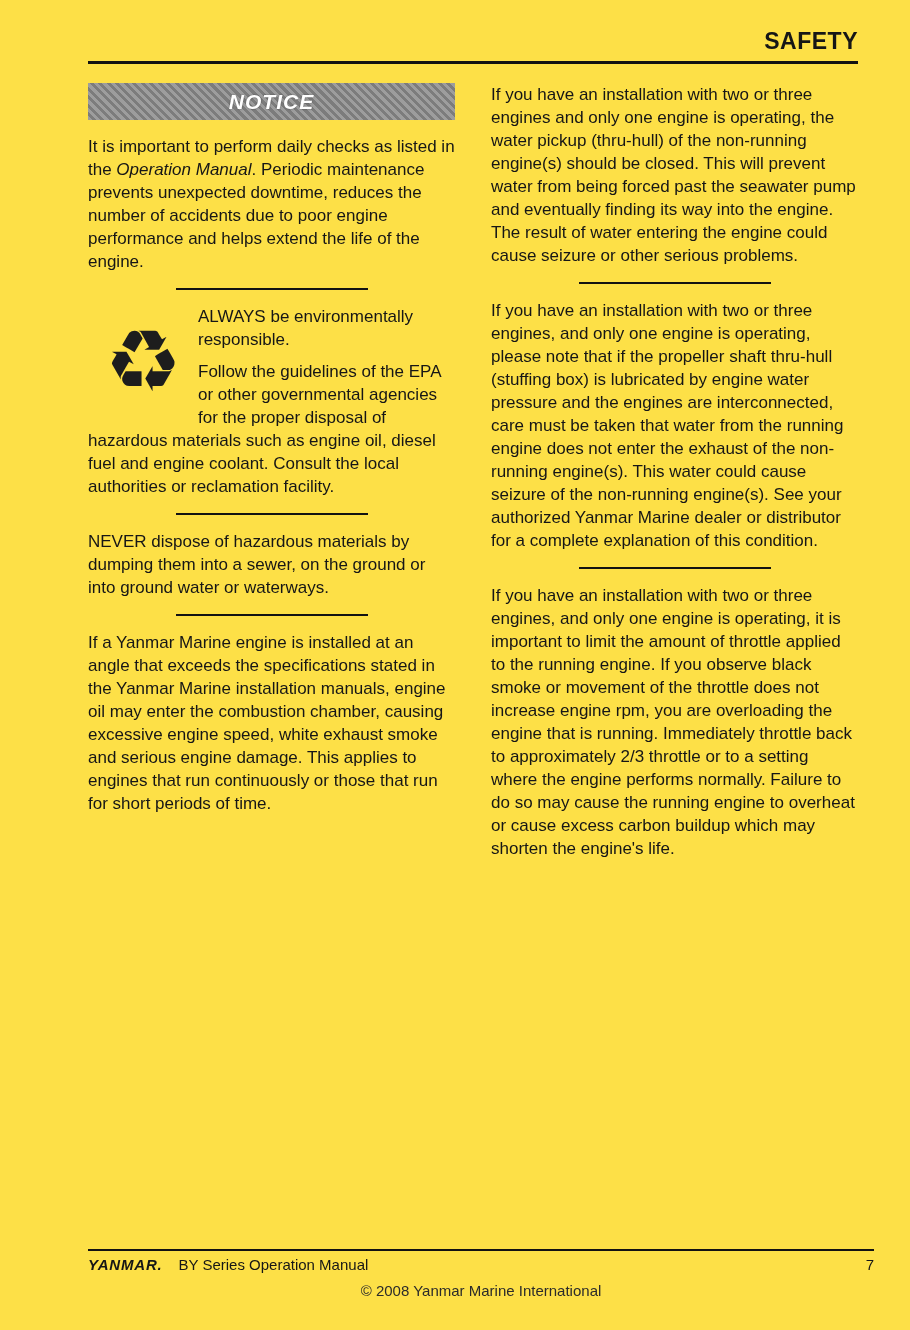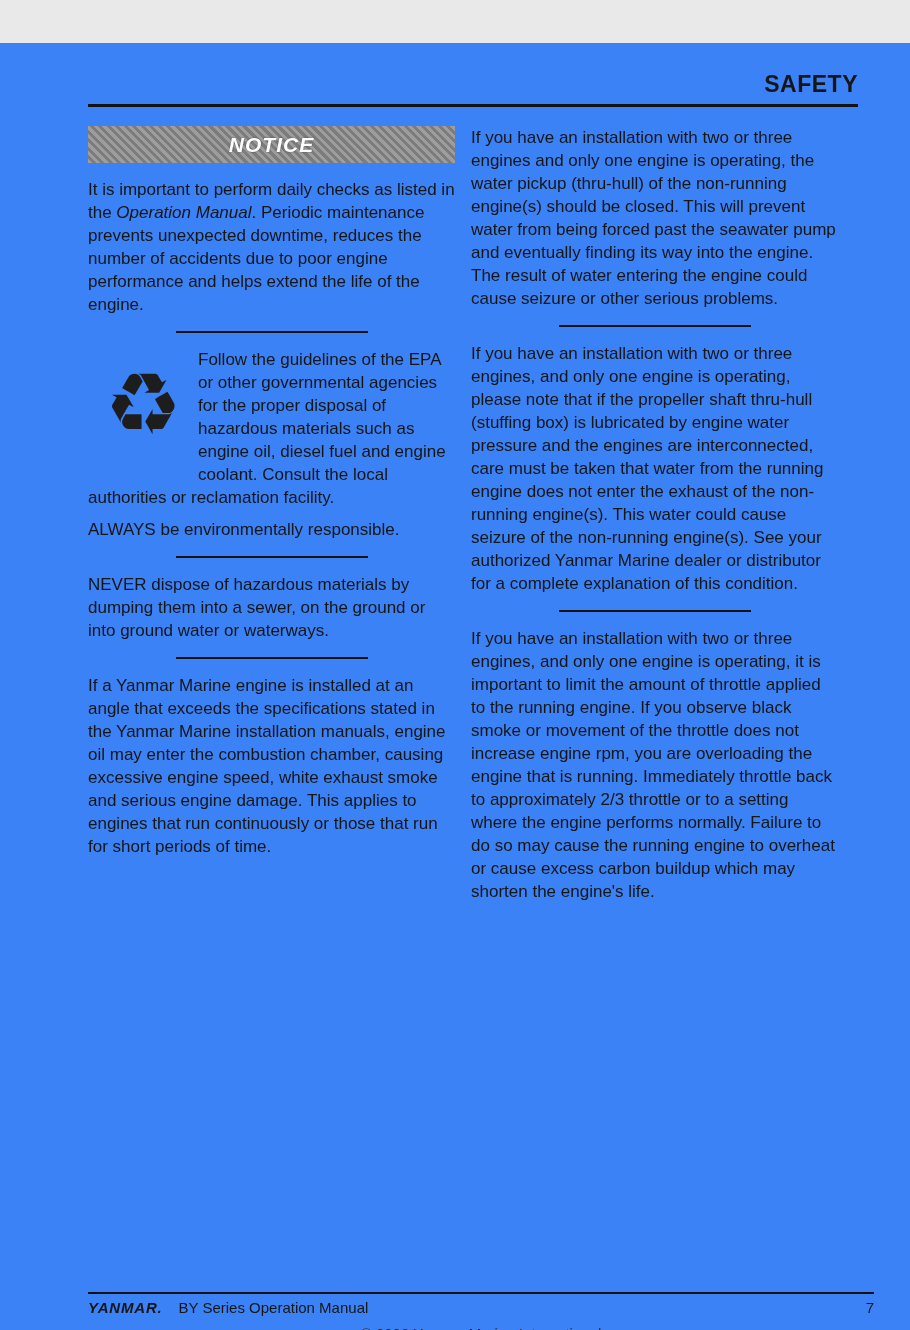--- a/index.html
+++ b/index.html
@@ -5,40 +5,39 @@
   * { margin: 0; padding: 0; box-sizing: border-box; }
   html, body { background: #e9e9e9; }
   body {
     width: 910px; height: 1330px;
     font-family: "Liberation Sans", sans-serif;
     color: #161616;
     position: relative;
   }
   .page {
     position: absolute; inset: 0;
-    background: #3b82f6;
-    margin-top: 43px;
+    background: #fde047;
   }
   
   .page-header {
     position: absolute; top: 28px; left: 88px; right: 52px;
     text-align: right;
   }
   .section-title {
     font-size: 23px; font-weight: bold; letter-spacing: 0.5px;
     display: inline-block;
   }
   .header-rule {
     position: absolute; top: 61px; left: 88px; right: 52px;
     border-top: 3px solid #121212;
   }
   
   .columns {
     position: absolute; top: 83px; left: 88px; right: 52px;
-    display: flex; gap: 16px;
+    display: flex; gap: 36px;
   }
   .col { width: 367px; font-size: 17px; line-height: 23px; }
   .col p { margin-bottom: 11px; }
   .bold-heading { font-weight: bold; }
   .divider {
     width: 192px; border-top: 2.5px solid #121212;
     margin: 15px auto 15px auto;
   }
   
   .notice-box {
@@ -94,22 +93,22 @@
       </div>
 
 
       <p><span>It is important to perform daily checks as listed in the </span><em>Operation Manual</em><span>. Periodic maintenance prevents unexpected downtime, reduces the number of accidents due to poor engine performance and helps extend the life of the engine.</span></p>
 
       <div class="divider"></div>
 
 
       <div class="recycle-section">
         <span class="recycle-icon">♻</span>
+        <p>ALWAYS be environmentally responsible.</p>
         <p>Follow the guidelines of the EPA or other governmental agencies for the proper disposal of hazardous materials such as engine oil, diesel fuel and engine coolant. Consult the local authorities or reclamation facility.</p>
-        <p>ALWAYS be environmentally responsible.</p>
       </div>
 
       <div class="divider"></div>
 
       <p>NEVER dispose of hazardous materials by dumping them into a sewer, on the ground or into ground water or waterways.</p>
 
       <div class="divider"></div>
 
       <p>If a Yanmar Marine engine is installed at an angle that exceeds the specifications stated in the Yanmar Marine installation manuals, engine oil may enter the combustion chamber, causing excessive engine speed, white exhaust smoke and serious engine damage. This applies to engines that run continuously or those that run for short periods of time.</p>
 

